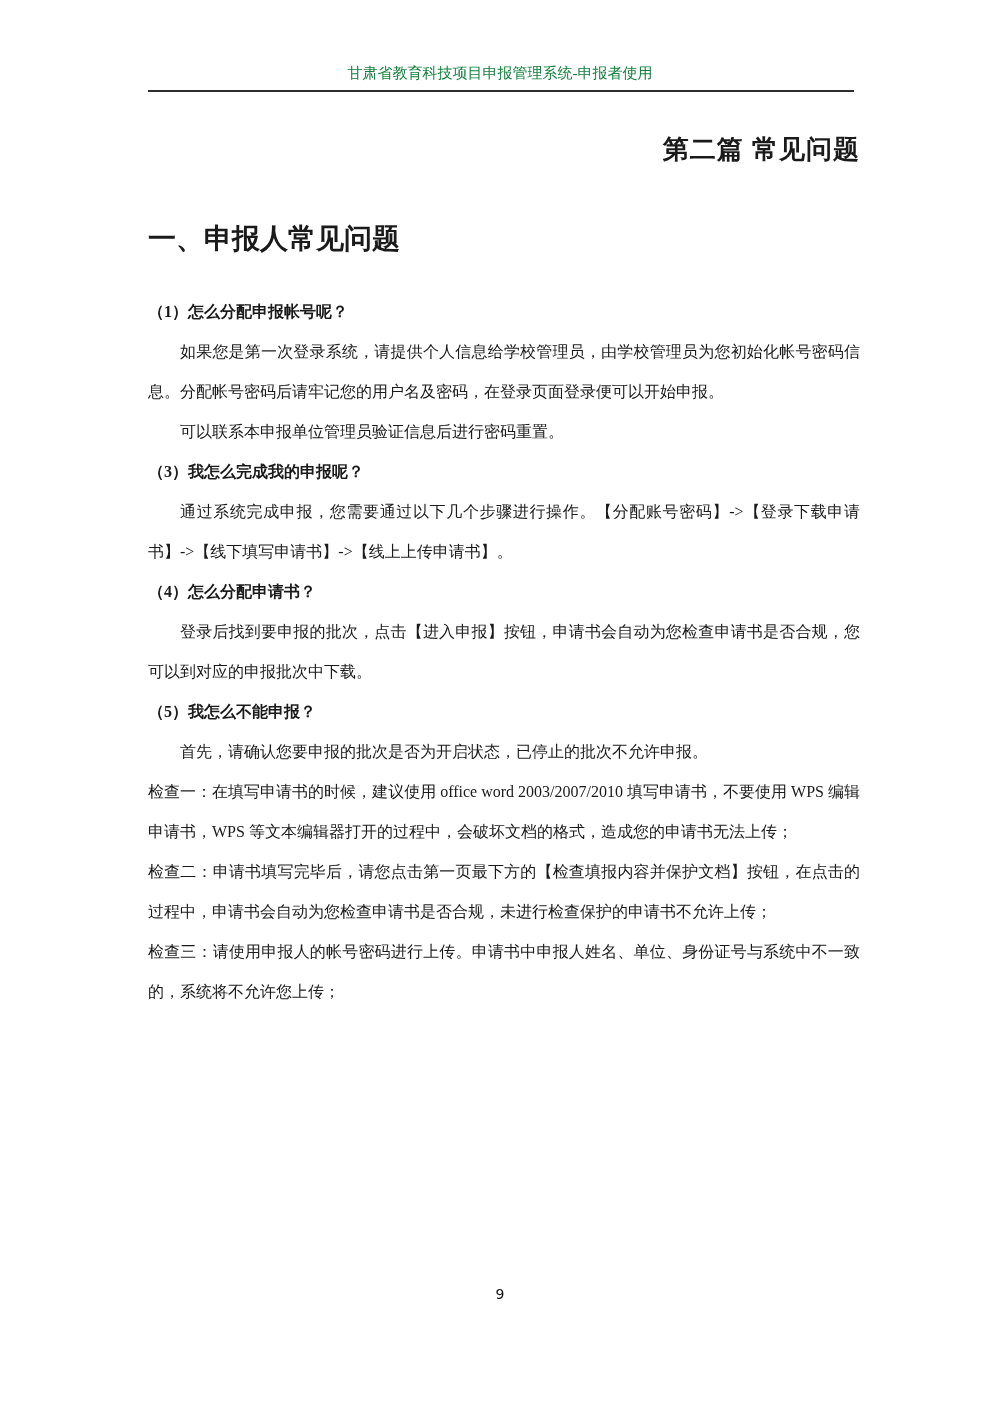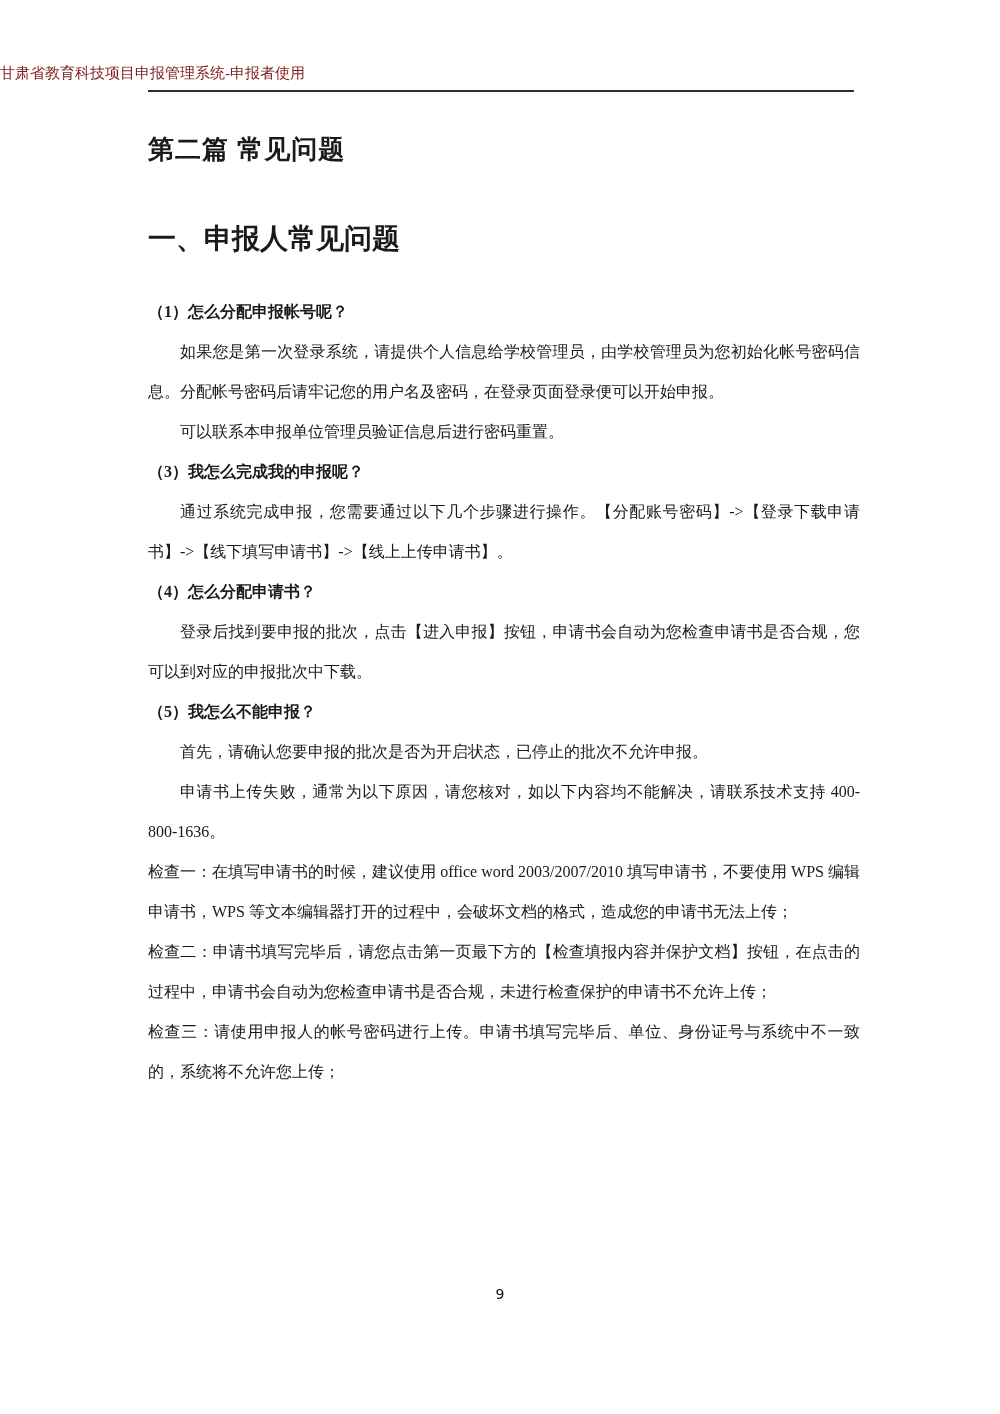--- a/index.html
+++ b/index.html
@@ -11,36 +11,37 @@
     position: relative;
     width: 1000px;
     height: 1414px;
     background: #ffffff;
     color: #1a1a1a;
     font-family: "Liberation Serif", "DejaVu Serif", serif;
     overflow: hidden;
   }
   .header-title {
     padding-top: 63px;
+    text-align: center;
     font-size: 15px;
     line-height: 20px;
-    color: #7f1d1d;
+    color: #15803d;
   }
   .header-rule {
     width: 706px;
     height: 2px;
     background: #2e2e2e;
     margin: 7px 0 0 148px;
   }
   .content {
     margin: 0 140px 0 148px;
   }
   .doc-title {
     margin: 40px 0 0 0;
-    text-align: left;
+    text-align: right;
     font-size: 26px;
     line-height: 34px;
     font-weight: bold;
     font-family: "Liberation Sans", "DejaVu Sans", sans-serif;
     letter-spacing: 1px;
   }
   .section-title {
     margin: 56px 0 0 0;
     font-size: 28px;
     line-height: 34px;
@@ -97,25 +98,24 @@
 
       <p class="q">（3）我怎么完成我的申报呢？</p>
       <p class="a">通过系统完成申报，您需要通过以下几个步骤进行操作。【分配账号密码】-&gt;【登录下载申请书】-&gt;【线下填写申请书】-&gt;【线上上传申请书】。</p>
 
       <p class="q">（4）怎么分配申请书？</p>
       <p class="a">登录后找到要申报的批次，点击【进入申报】按钮，申请书会自动为您检查申请书是否合规，您可以到对应的申报批次中下载。</p>
 
       <p class="q">（5）我怎么不能申报？</p>
       <p class="a">首先，请确认您要申报的批次是否为开启状态，已停止的批次不允许申报。</p>
 
-      <p class="a">申请书上传失败，通常为以下原因，请您核对，如以下内容均不能解决，请联系技术支持 400-800-1636。</p>
 
       <p class="check">检查一：在填写申请书的时候，建议使用 office word 2003/2007/2010 填写申请书，不要使用 WPS 编辑申请书，WPS 等文本编辑器打开的过程中，会破坏文档的格式，造成您的申请书无法上传；</p>
       <p class="check">检查二：申请书填写完毕后，请您点击第一页最下方的【检查填报内容并保护文档】按钮，在点击的过程中，申请书会自动为您检查申请书是否合规，未进行检查保护的申请书不允许上传；</p>
-      <p class="check">检查三：请使用申报人的帐号密码进行上传。申请书填写完毕后、单位、身份证号与系统中不一致的，系统将不允许您上传；</p>
+      <p class="check">检查三：请使用申报人的帐号密码进行上传。申请书中申报人姓名、单位、身份证号与系统中不一致的，系统将不允许您上传；</p>
     </div>
 
   </div>
 
   <div class="footer">
     <span>9</span>
   </div>
 
 </div>
 

